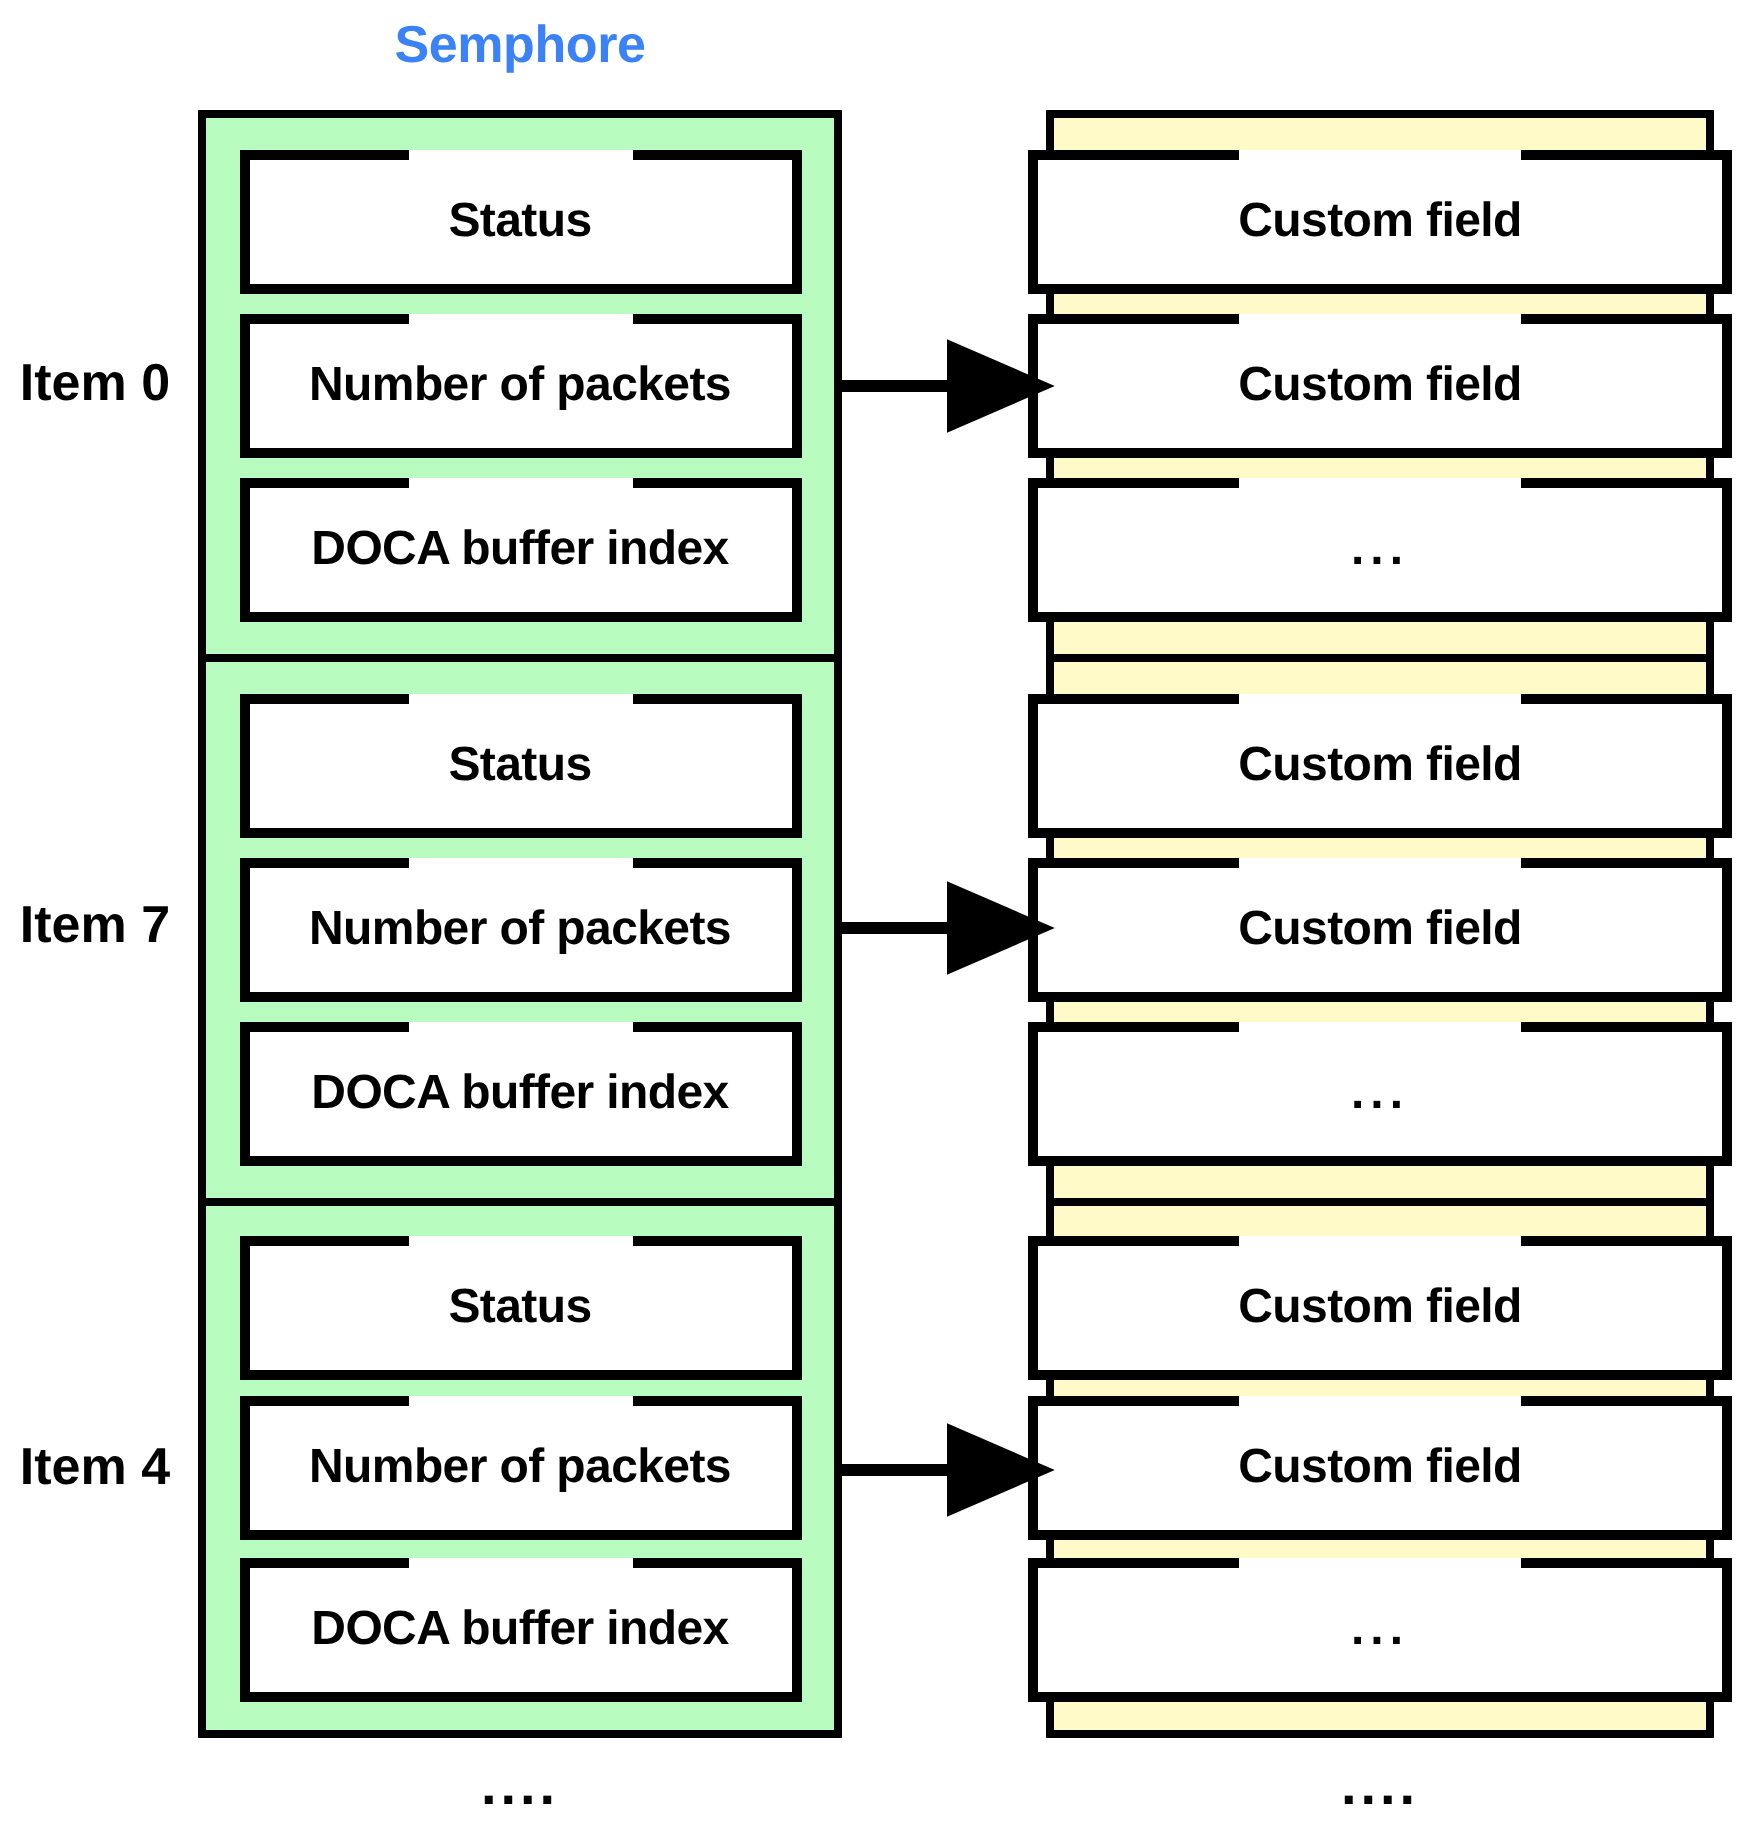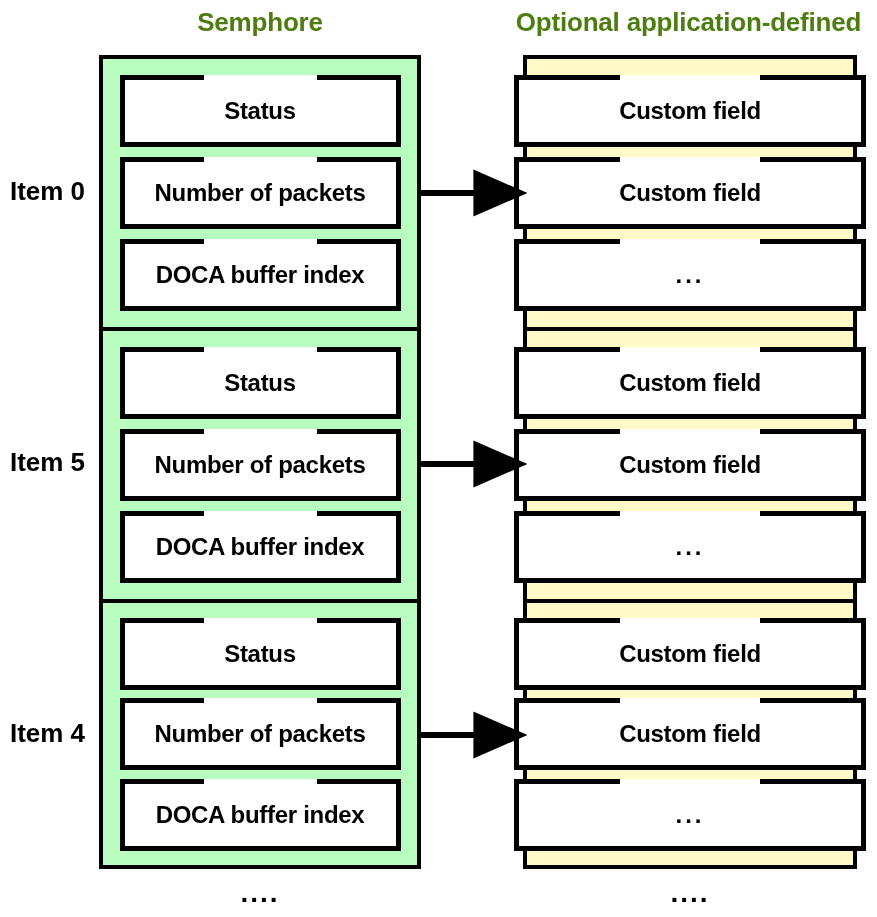--- a/index.html
+++ b/index.html
@@ -25,21 +25,21 @@
   
   .col-header {
     position: absolute;
     top: 5px;
     font-size: 26px;
     font-weight: bold;
     letter-spacing: -0.2px;
     text-align: center;
     white-space: nowrap;
     line-height: 34px;
-    color: #4d7c0f;
+    color: #3b82f6;
   }
   #header-semaphore {
     left: 99px;
     width: 322px;
   }
   #header-optional {
     left: 500px;
     width: 377px;
   }
 
@@ -169,24 +169,23 @@
   #bottom-dots-left  { left: 99px;  width: 322px; top: 878px; }
   #bottom-dots-right { left: 523px; width: 334px; top: 878px; }
 </style>
 </head>
 <body>
 
 <div id="diagram">
 
   <div class="col-header" id="header-semaphore">Semphore</div>
 
-  <div class="col-header" id="header-optional">Optional application-defined</div>
 
   <div class="row-label" style="top:178px;">Item 0</div>
-  <div class="row-label" style="top:449px;">Item 5</div>
+  <div class="row-label" style="top:449px;">Item 7</div>
   <div class="row-label" style="top:720px;">Item 4</div>
 
   <div class="panel green" style="top:55px; height:276px;">
     <div class="fields">
       <div class="field">
         <span class="field-text">Status</span>
       </div>
       <div class="field">
         <span class="field-text">Number of packets</span>
       </div>

